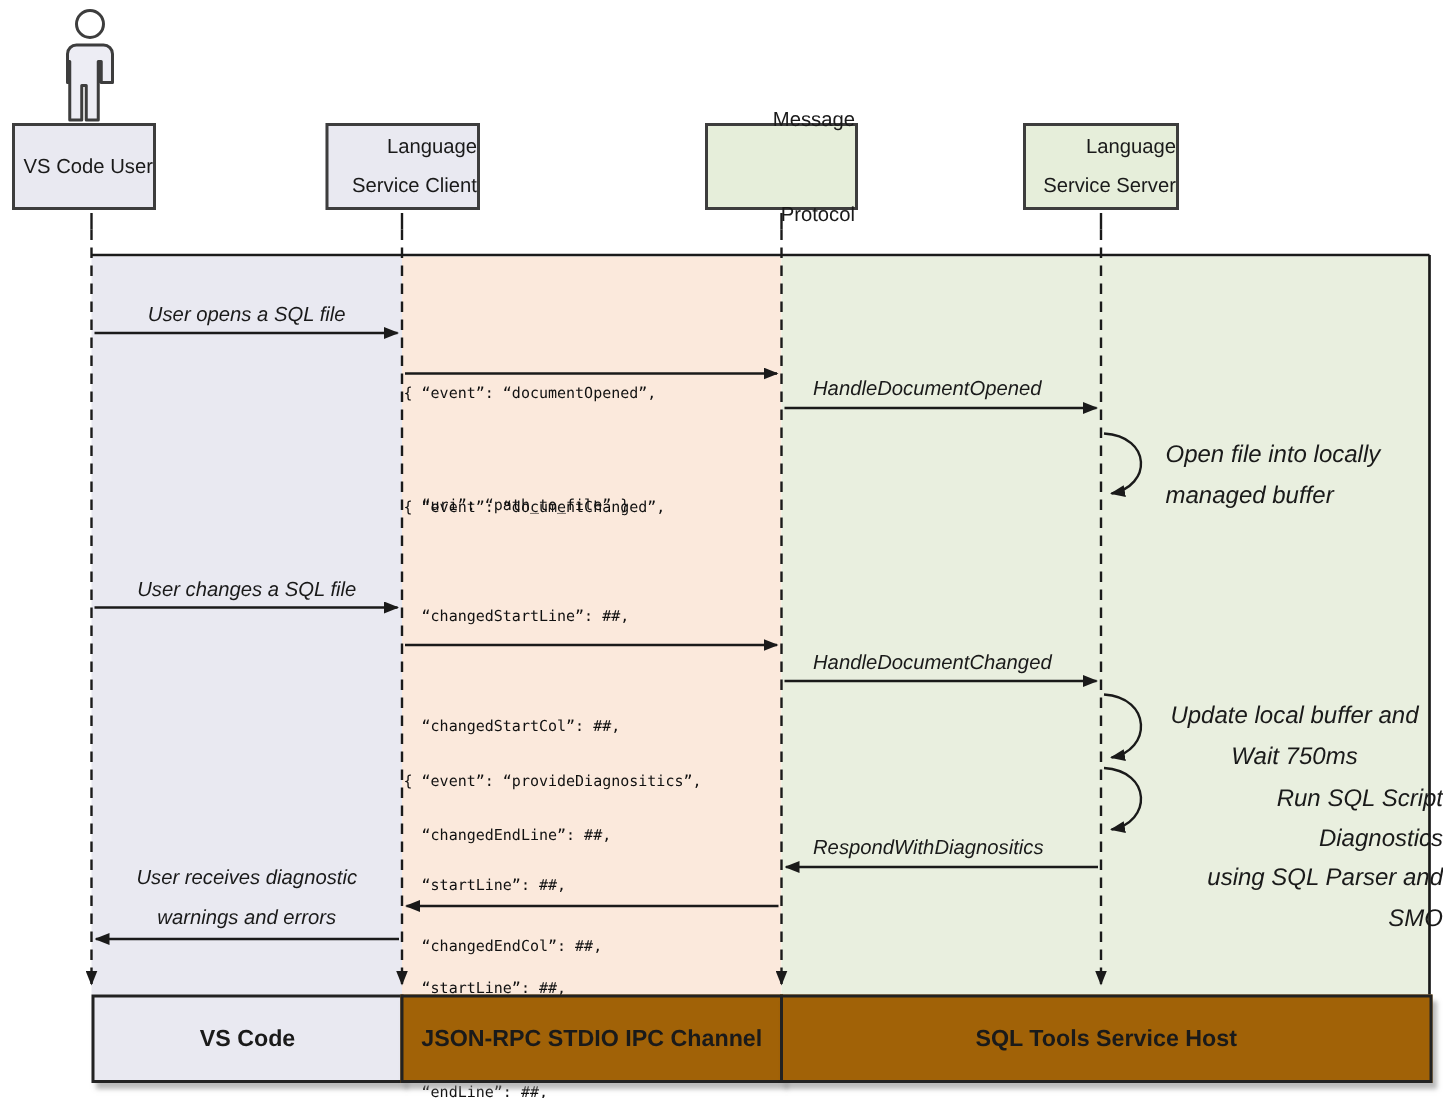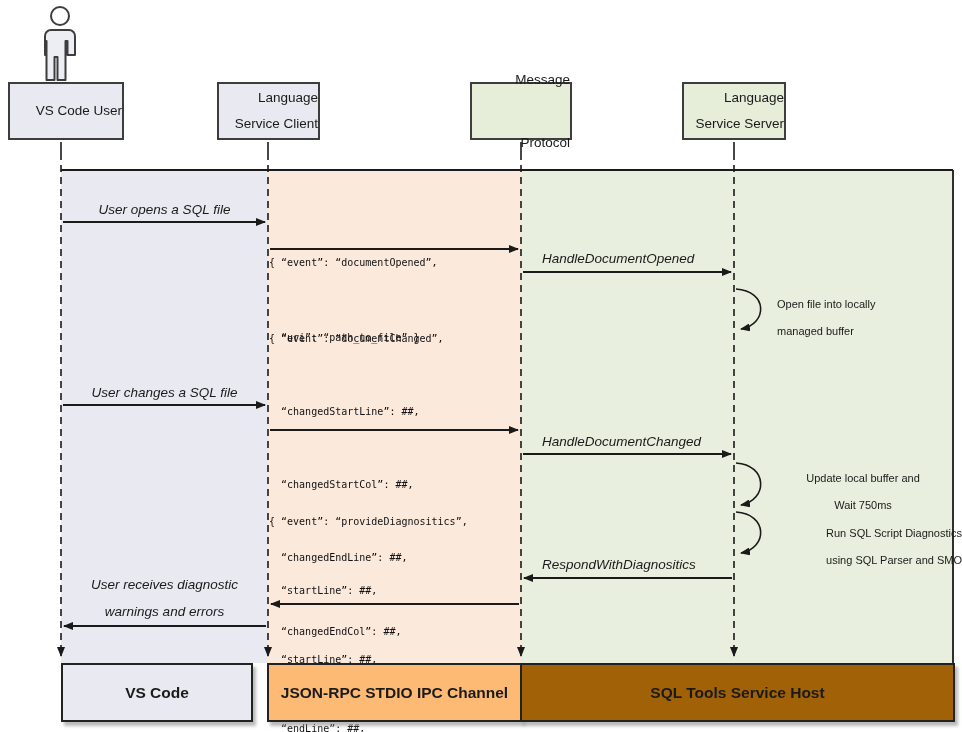--- a/index.html
+++ b/index.html
@@ -16,21 +16,21 @@
   
   .lines{position:absolute; left:0; top:0; width:962px; height:732px; pointer-events:none;}
   
   .actor{
     position:absolute; top:82px; height:58px; border:2px solid #3d3d3d;
     display:flex; flex-direction:column; justify-content:center; align-items:flex-end;
     font-size:13.5px; line-height:26px; text-align:center; box-sizing:border-box;
   }
   .actor-lav{background:#e9e9f1;}
   .actor-green{background:#e6eeda;}
-  #actor-user{left:8px; width:116px;}
+  #actor-user{left:8px; width:96px;}
   #actor-client{left:217px; width:103px;}
   #actor-protocol{left:470px; width:102px;gap:37px;}
   #actor-server{left:682px; width:104px;}
   
   .msg{position:absolute; font-style:italic; font-size:13.5px; white-space:nowrap;}
   .msg-center{text-align:center; white-space:normal;}
   #lbl-user-opens{left:61px; width:207px; top:202px;}
   #lbl-user-changes{left:61px; width:207px; top:385px;}
   #lbl-user-receives{left:61px; width:207px; top:571px; line-height:27px;}
   #lbl-hdo{left:542px; top:251px;}
@@ -38,33 +38,33 @@
   #lbl-rwd{left:542px; top:557px;}
   
   .payload{
     position:absolute; font-family:"DejaVu Sans Mono", monospace;
     font-size:10px; white-space:pre; color:#111;
   }
   #pl-opened{left:269px; top:200px; line-height:25px;}
   #pl-changed{left:269px; top:278px; line-height:24.4px;}
   #pl-provide{left:269px; top:464px; line-height:23px;}
   
-  .note{position:absolute; font-size:11px; line-height:26.5px;}
+  .note{position:absolute; font-style:italic; font-size:16px; line-height:26.5px;}
   #note-open{left:777px; top:291px;}
   #note-update{left:768px; width:190px; top:465px; text-align:center;}
   #note-run{left:766px; width:196px; top:520px; text-align:right;}
   
   .foot{
     position:absolute; top:663px; height:59px; border:2px solid #222;
     display:flex; align-items:center; justify-content:center;
     font-weight:bold; font-size:15.5px; box-sizing:border-box;
     box-shadow:3px 4px 3px rgba(130,130,130,0.55);
   }
-  #foot-vscode{left:61px; width:192px; background:#e9e9f1;}
-  #foot-channel{left:267px; width:255px; background:#fdba74;}
+  #foot-vscode{left:61px; width:208px; background:#e9e9f1;}
+  #foot-channel{left:267px; width:255px; background:#a16207;}
   #foot-host{left:520px; width:435px; background:#a16207;}
   .person{position:absolute; left:28px; top:4px;}
 </style>
 </head>
 <body>
 
 <div class="stage">
 
   <div class="band band-lav"></div>
   <div class="band band-peach"></div>

